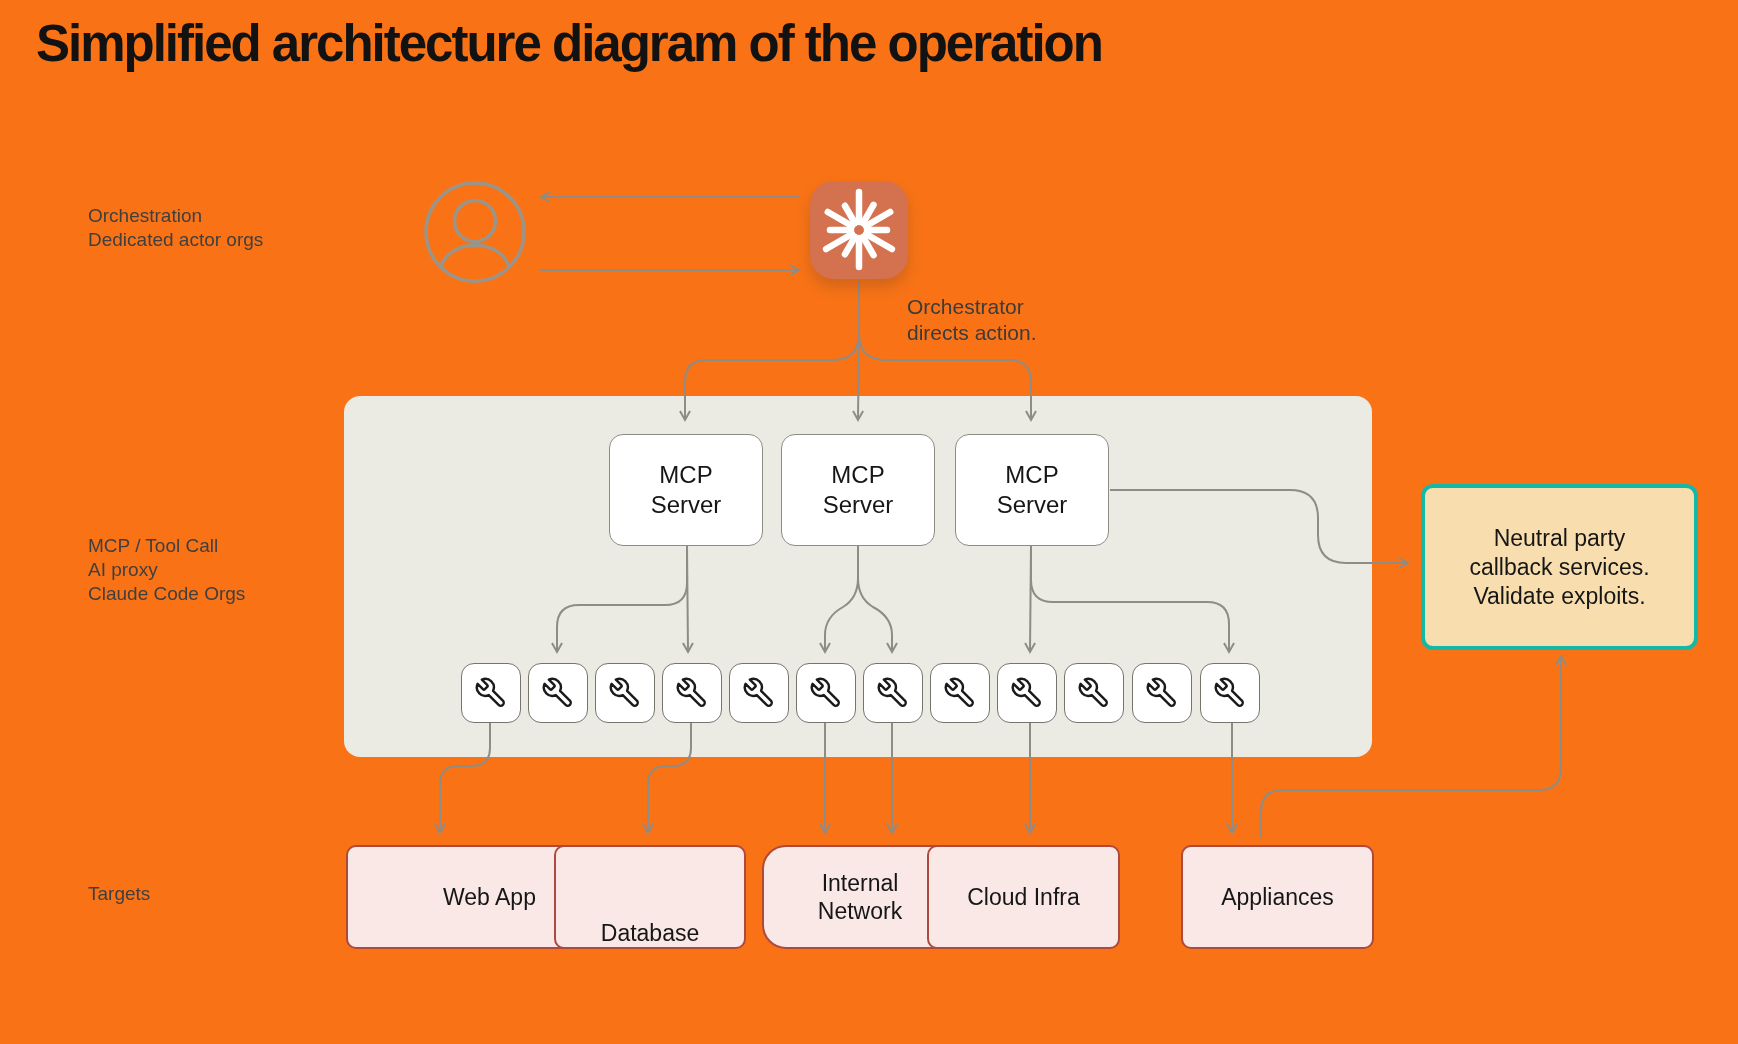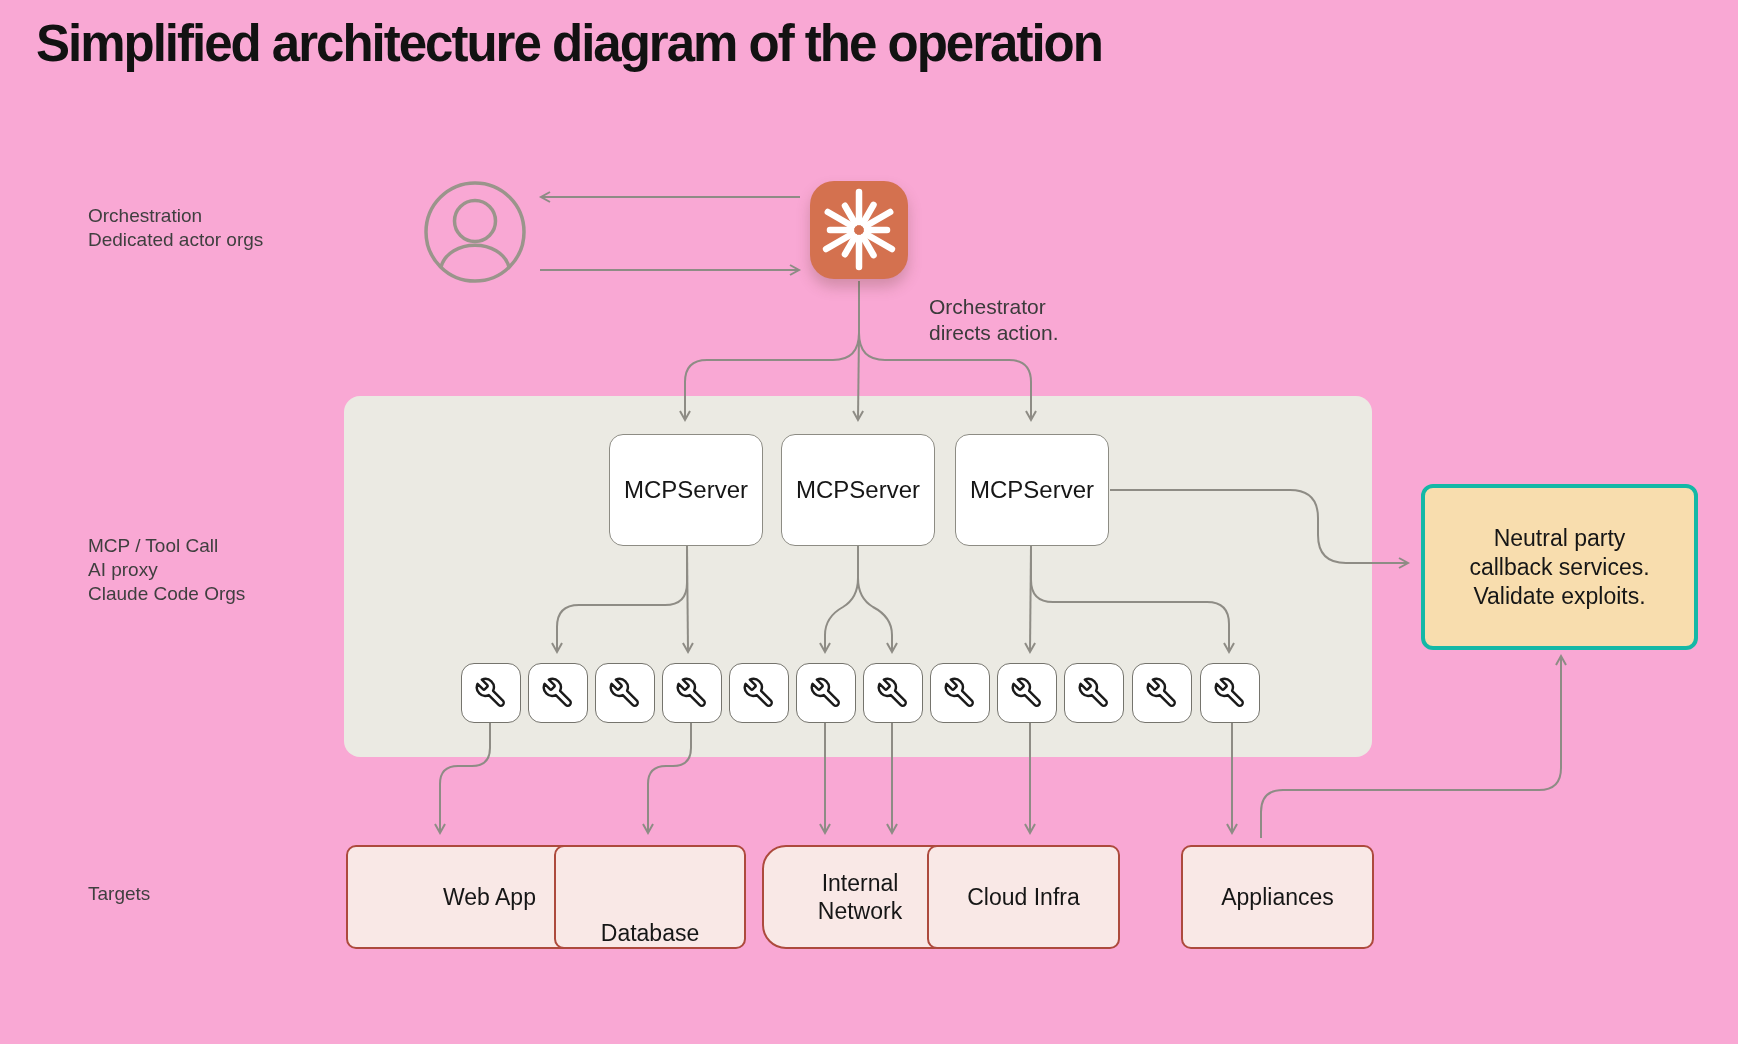--- a/index.html
+++ b/index.html
@@ -1,38 +1,38 @@
 <!DOCTYPE html>
 <html><head>
 <meta charset="utf-8">
 <style>
   html,body{margin:0;padding:0;background:#fff;}
-  #stage{position:relative;width:1738px;height:1044px;background:#f9a8d4;overflow:hidden;
+  #stage{position:relative;width:1738px;height:1044px;background:#f97316;overflow:hidden;
          font-family:"Liberation Sans","DejaVu Sans",sans-serif;color:#161616;}
   .abs{position:absolute;}
   #title{left:36px;top:14px;font-size:51px;font-weight:700;letter-spacing:-2px;color:#121212;}
   .rowlabel{left:88px;font-size:19px;line-height:24px;color:#3f3f3f;}
   .rowlabel span{display:block;}
   #connectors{left:0;top:0;width:1738px;height:1044px;z-index:1;}
   #panel{left:344px;top:396px;width:1028px;height:361px;background:#ebeae3;border-radius:16px;z-index:0;}
   .mcp-box{width:152px;height:110px;background:#ffffff;border:1.5px solid #8d8c84;border-radius:14px;
-           display:flex;flex-direction:row;align-items:center;justify-content:center;
+           display:flex;flex-direction:column;align-items:center;justify-content:center;
            font-size:24px;line-height:30px;font-weight:500;z-index:2;text-align:center;}
   .tool-box{width:58px;height:58px;background:#ffffff;border:1.6px solid #75746d;border-radius:13px;
             display:flex;align-items:center;justify-content:center;z-index:2;top:663px;}
   .target-box{top:845px;height:100px;background:#f9e8e6;border:2px solid #ad4a3d;border-radius:10px;
               display:flex;align-items:center;justify-content:center;text-align:center;
               font-size:23px;line-height:28px;z-index:2;}
   #callback-box{left:1421px;top:484px;width:269px;height:158px;background:#f8ddae;border:4px solid #14b8a6;
                 border-radius:12px;display:flex;flex-direction:column;align-items:center;justify-content:center;
                 font-size:23px;line-height:29px;z-index:2;text-align:center;}
   #callback-box span{display:block;}
   #report-label{left:538px;top:216px;width:260px;text-align:center;font-size:24px;color:#2a2a2a;}
   #orch-note{left:907px;top:294px;font-size:21px;line-height:26px;color:#3b3b3b;}
-  #orch-note span{display:block;margin-left:22px;}
+  #orch-note span{display:block;}
   #claude-logo{left:810px;top:181px;width:98px;height:98px;background:#d4714f;border-radius:24px;
                box-shadow:0 8px 14px rgba(90,60,40,.25);z-index:2;}
   #person{left:420px;top:177px;z-index:2;}
   #caption{left:458px;top:968px;width:800px;text-align:center;font-size:21px;color:#2e2e2e;}
 </style>
 </head>
 <body>
 
 <div id="stage">
 

